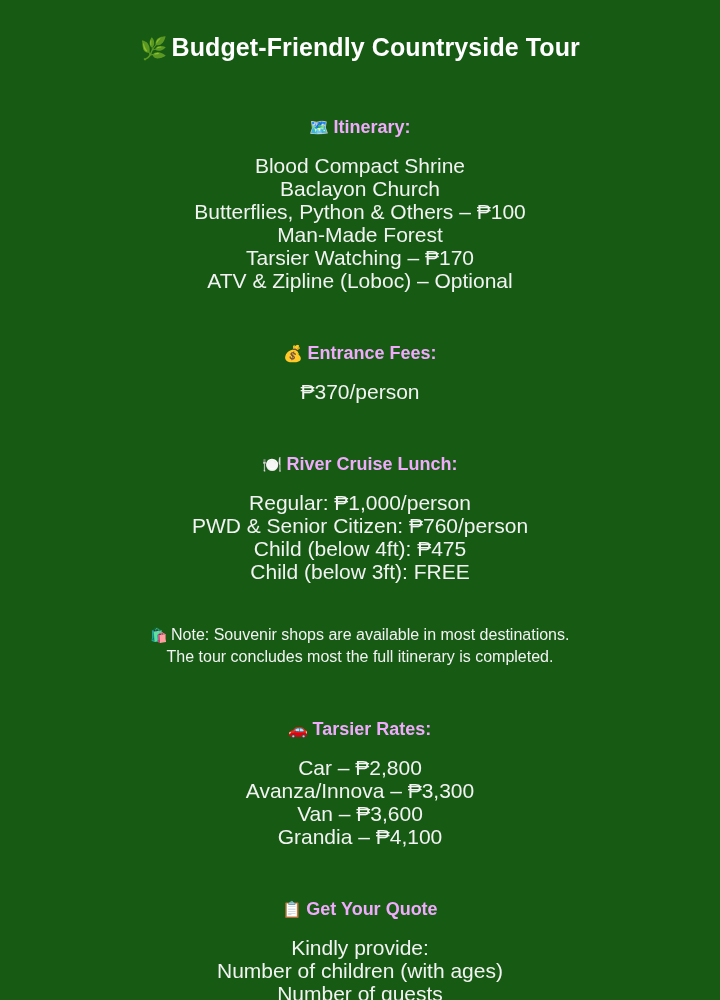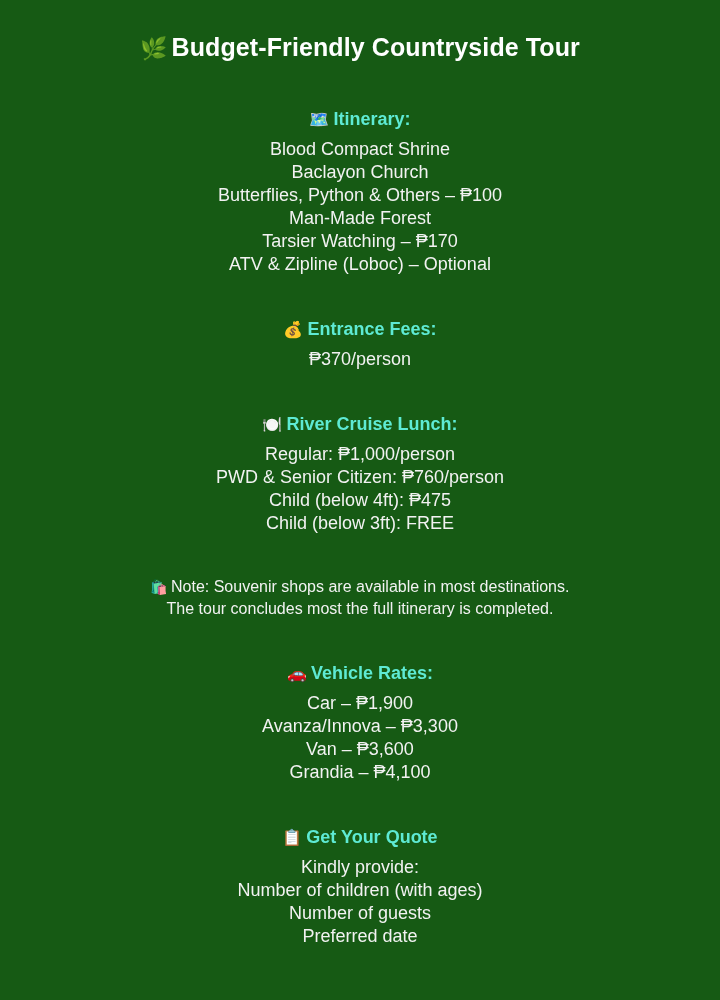--- a/index.html
+++ b/index.html
@@ -40,37 +40,37 @@
   }
   .section {
     margin: 0;
     padding: 0;
   }
   .section-gap-lg { height: 41px; }
   .section-head {
     font-size: 18px;
     font-weight: bold;
     line-height: 24px;
-    color: #5eead4;
-    margin: 0;
+    color: #f0abfc;
+    margin: 8px;
     padding: 0;
     white-space: nowrap;
   }
   .section-head .emoji {
     font-size: 16px;
     margin-right: 4px;
     vertical-align: baseline;
   }
   .lines {
     margin: 0;
     padding: 0;
     list-style: none;
   }
   .line {
-    font-size: 18px;
+    font-size: 21px;
     line-height: 23px;
     color: #f2f2f2;
     margin: 0;
     padding: 0;
     white-space: nowrap;
   }
   .note-block {
     margin: 0;
     padding: 0;
   }
@@ -148,25 +148,25 @@
     <div class="note-line">
       <span class="emoji">🛍️</span><span>Note: Souvenir shops are available in most destinations.</span>
     </div>
     <div class="note-line">The tour concludes most the full itinerary is completed.</div>
   </section>
 
   <div class="section-gap-lg"></div>
 
   <section class="section">
     <div class="section-head">
-      <span class="emoji">🚗</span><span>Vehicle Rates:</span>
+      <span class="emoji">🚗</span><span>Tarsier Rates:</span>
     </div>
     <div class="head-spacer"></div>
     <ul class="lines">
-      <li class="line">Car – ₱1,900</li>
+      <li class="line">Car – ₱2,800</li>
       <li class="line">Avanza/Innova – ₱3,300</li>
       <li class="line">Van – ₱3,600</li>
       <li class="line">Grandia – ₱4,100</li>
     </ul>
   </section>
 
   <div class="section-gap-lg"></div>
 
   <section class="section">
     <div class="section-head">

